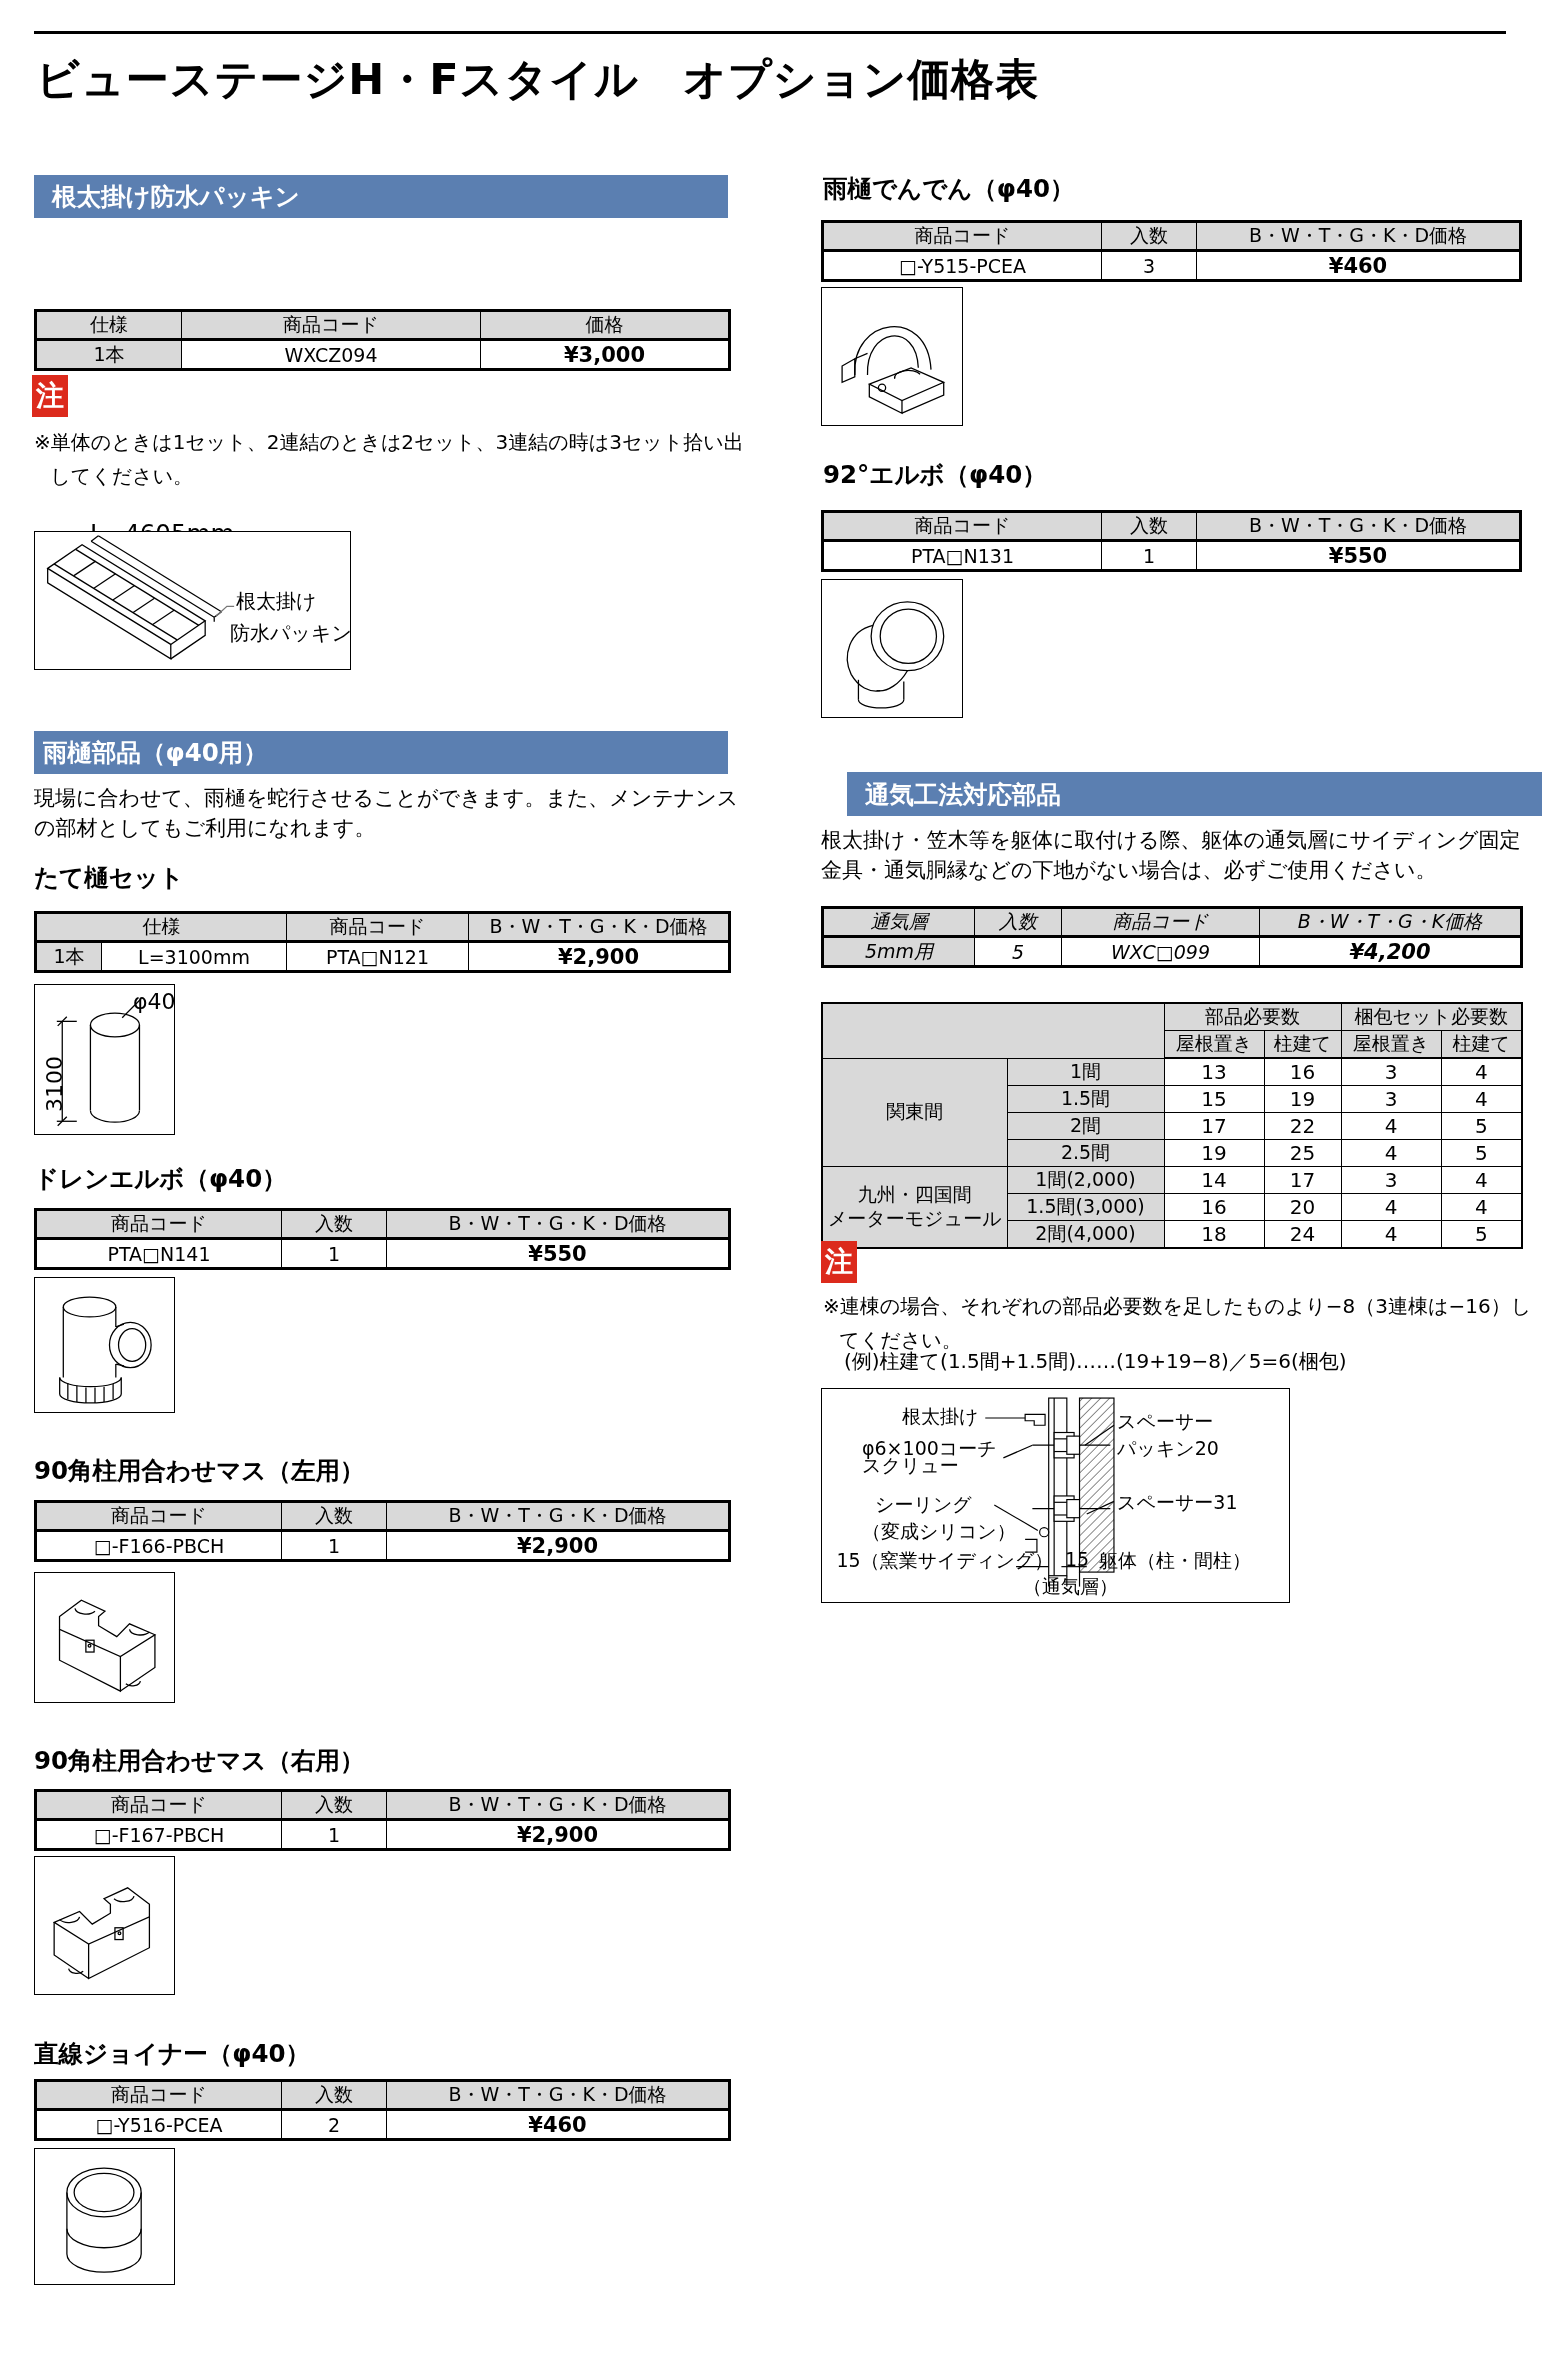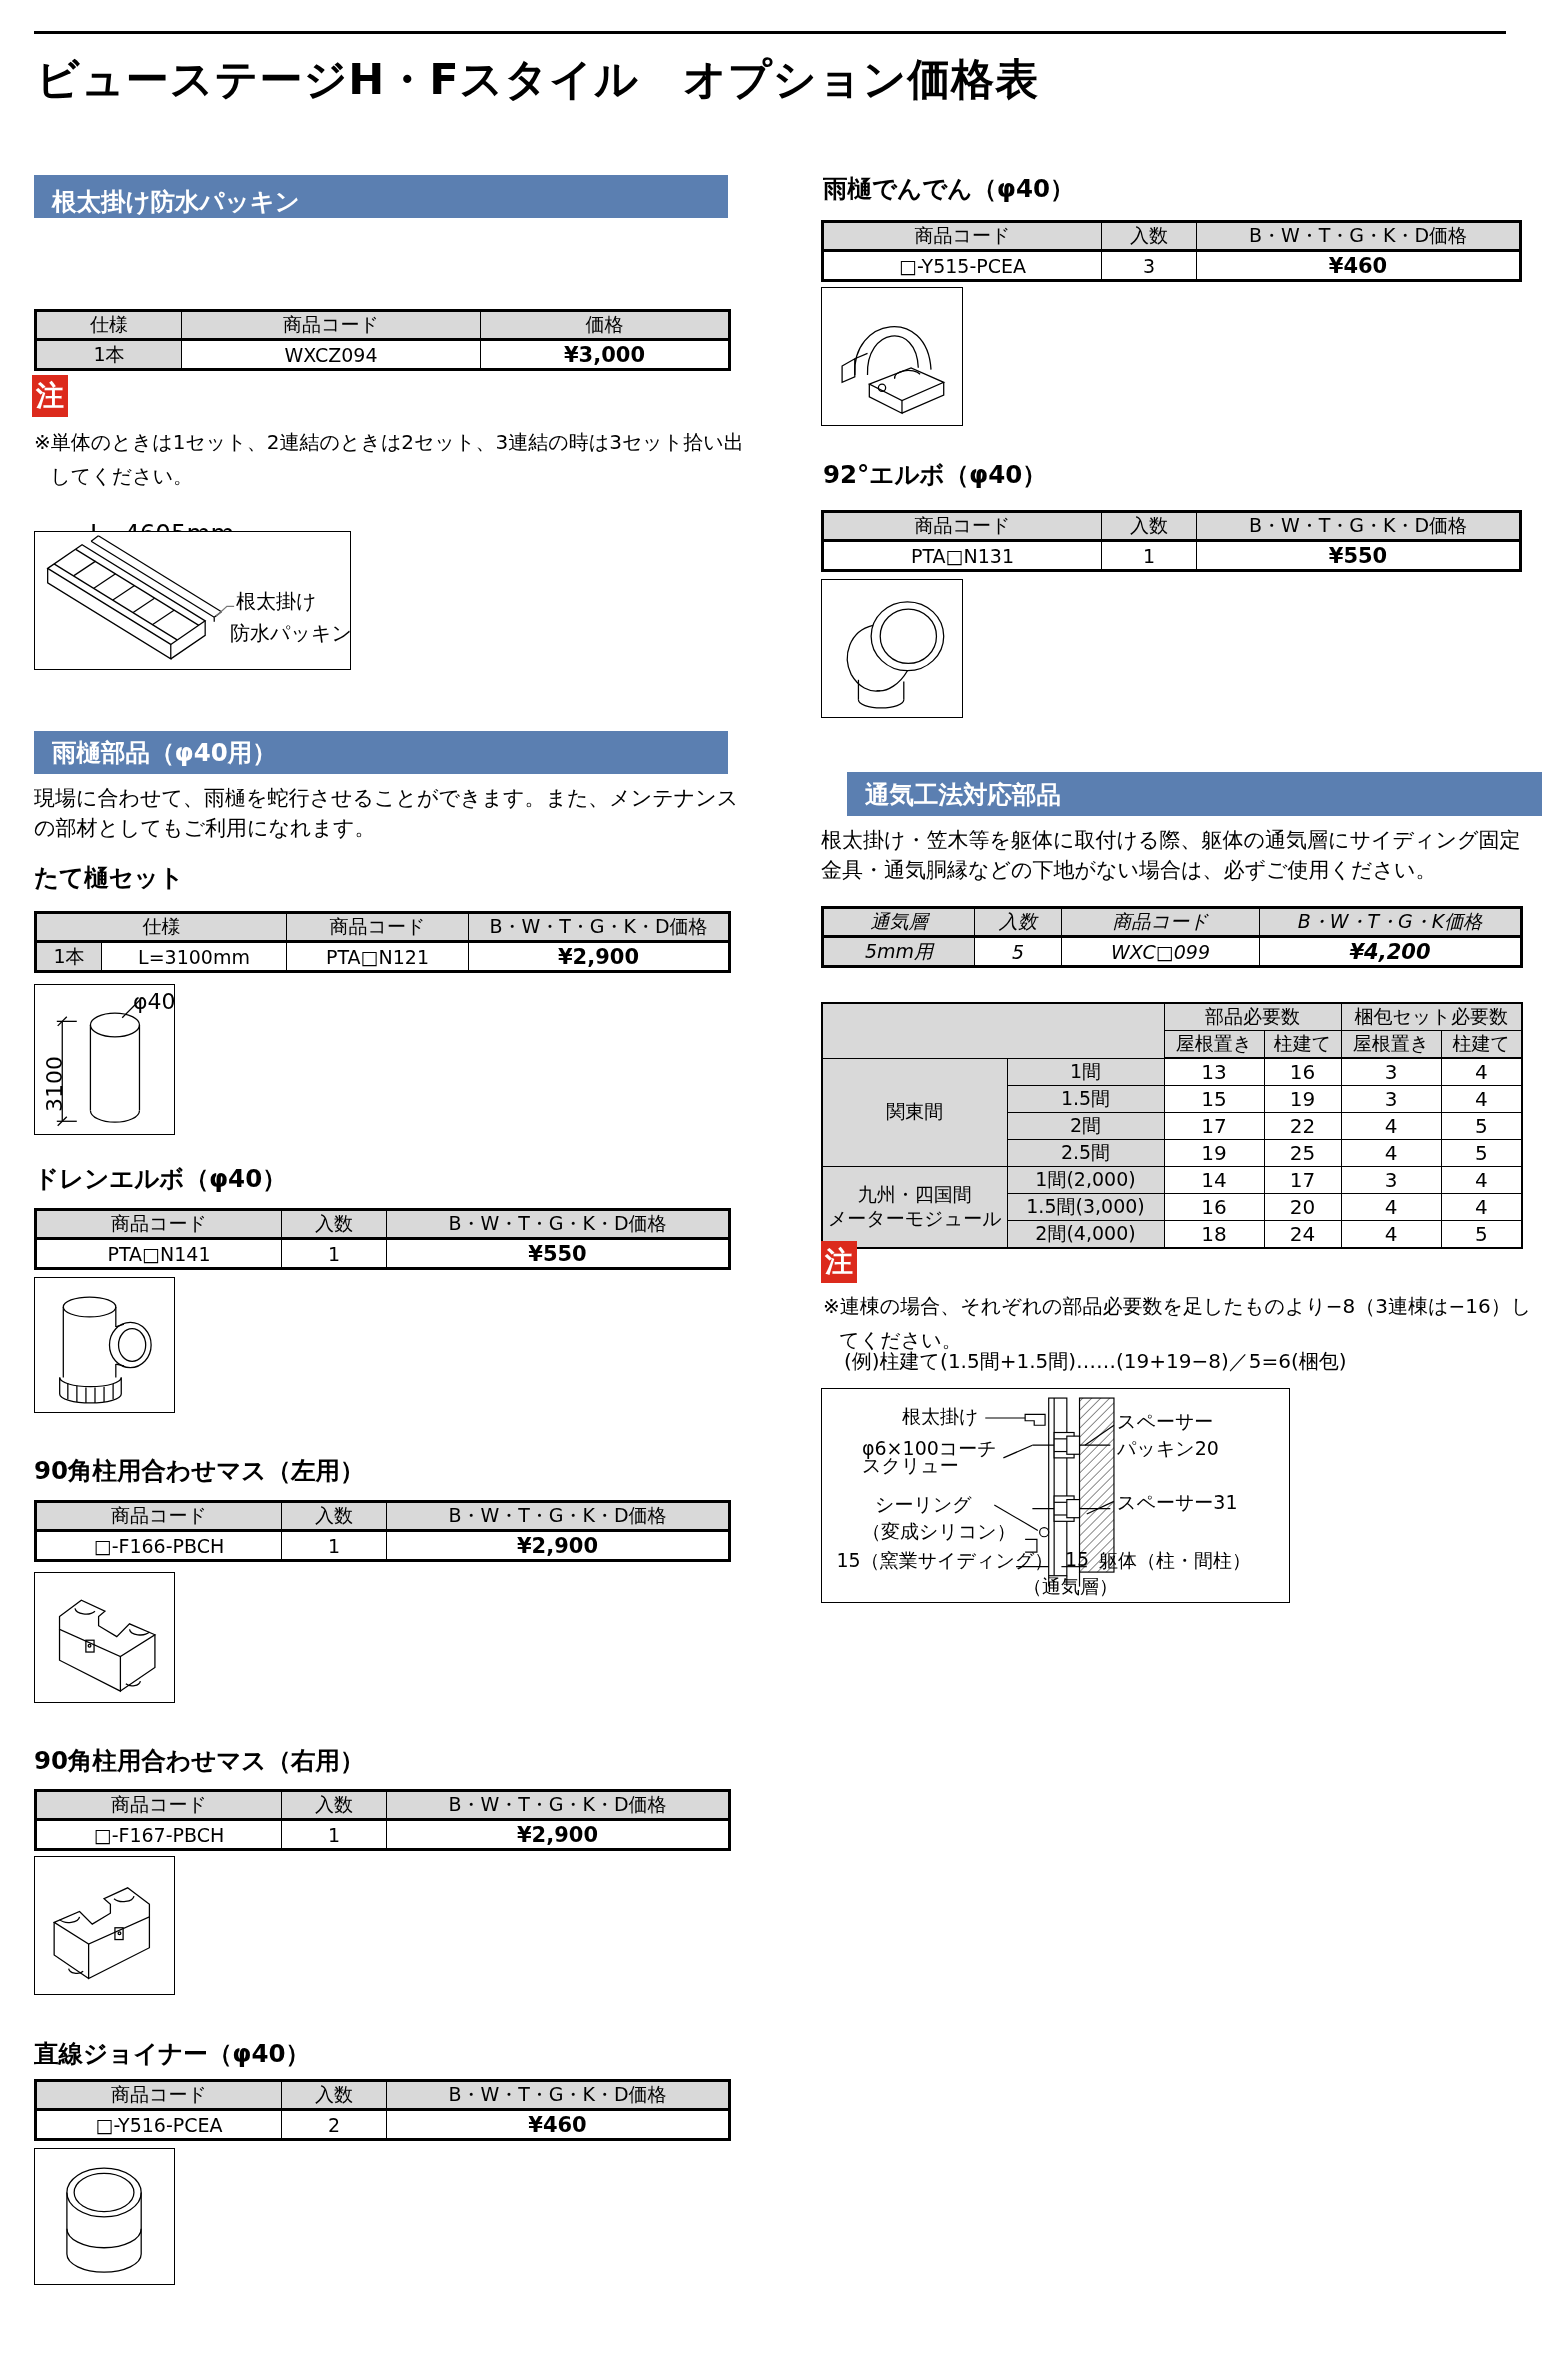--- a/index.html
+++ b/index.html
@@ -58,21 +58,21 @@
   .rot{transform:rotate(-90deg);transform-origin:left top;}
 </style>
 </head>
 <body>
 
 <div class="page">
 
   <div class="abs topline" style="left:34px;top:31px;width:1472px;"></div>
   <div class="abs title" style="left:36px;top:51px;">ビューステージH・Fスタイル　オプション価格表</div>
 
-  <div class="abs bluebar" style="left:34px;top:175px;width:694px;height:43px;align-items:flex-end;">
+  <div class="abs bluebar" style="left:34px;top:175px;width:694px;height:43px;">
     <span>根太掛け防水パッキン</span>
   </div>
 
   <table class="tbl" style="left:34px;top:309px;width:694px;">
     <colgroup>
         <col style="width:146px">
         <col style="width:299px">
         <col style="width:249px">
       </colgroup>
     <thead>
@@ -111,21 +111,21 @@
       <line x1="70" y1="4" x2="206" y2="88"></line>
       <line x1="62" y1="10" x2="70" y2="4"></line>
       <line x1="198" y1="94" x2="206" y2="88"></line>
       <line x1="198" y1="99" x2="198" y2="94"></line>
       <polyline points="200,93 212,82 220,82" stroke="#777"></polyline>
     </svg>
     <span class="dlab" style="left:201px;top:56px;">根太掛け</span>
     <span class="dlab" style="left:195px;top:88px;">防水パッキン</span>
   </div>
 
-  <div class="abs bluebar" style="left:34px;top:731px;width:694px;height:43px;">
+  <div class="abs bluebar" style="left:34px;top:731px;width:694px;height:43px;padding-left:9px;">
     <span>雨樋部品（φ40用）</span>
   </div>
   <div class="abs para" style="left:34px;top:783px;width:707px;">現場に合わせて、雨樋を蛇行させることができます。また、メンテナンスの部材としてもご利用になれます。</div>
 
   <div class="abs h2" style="left:34px;top:861px;">たて樋セット</div>
   <table class="tbl" style="left:34px;top:911px;width:694px;">
     <colgroup>
         <col style="width:66px">
         <col style="width:185px">
         <col style="width:182px">

